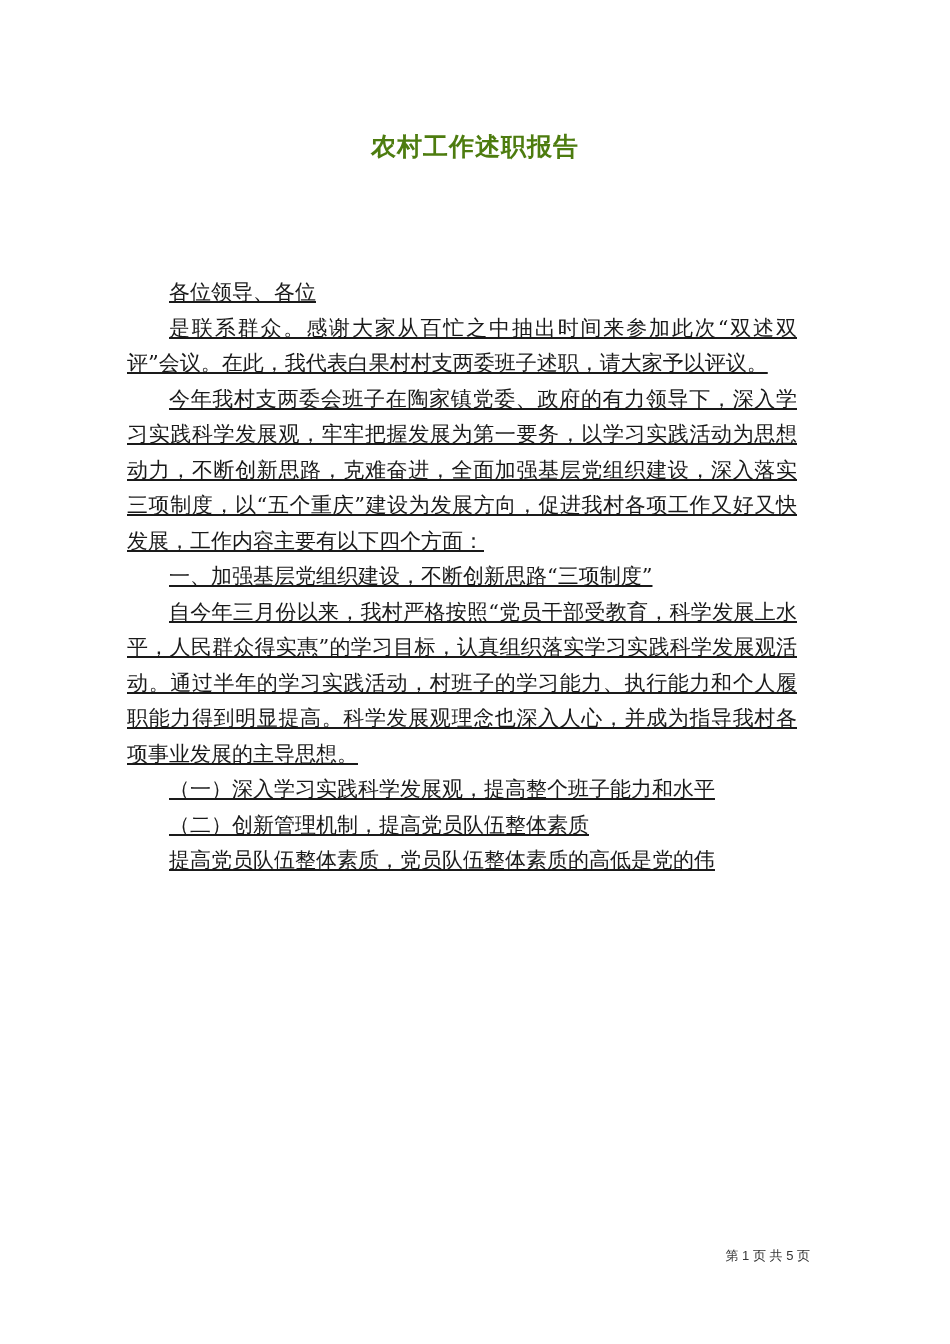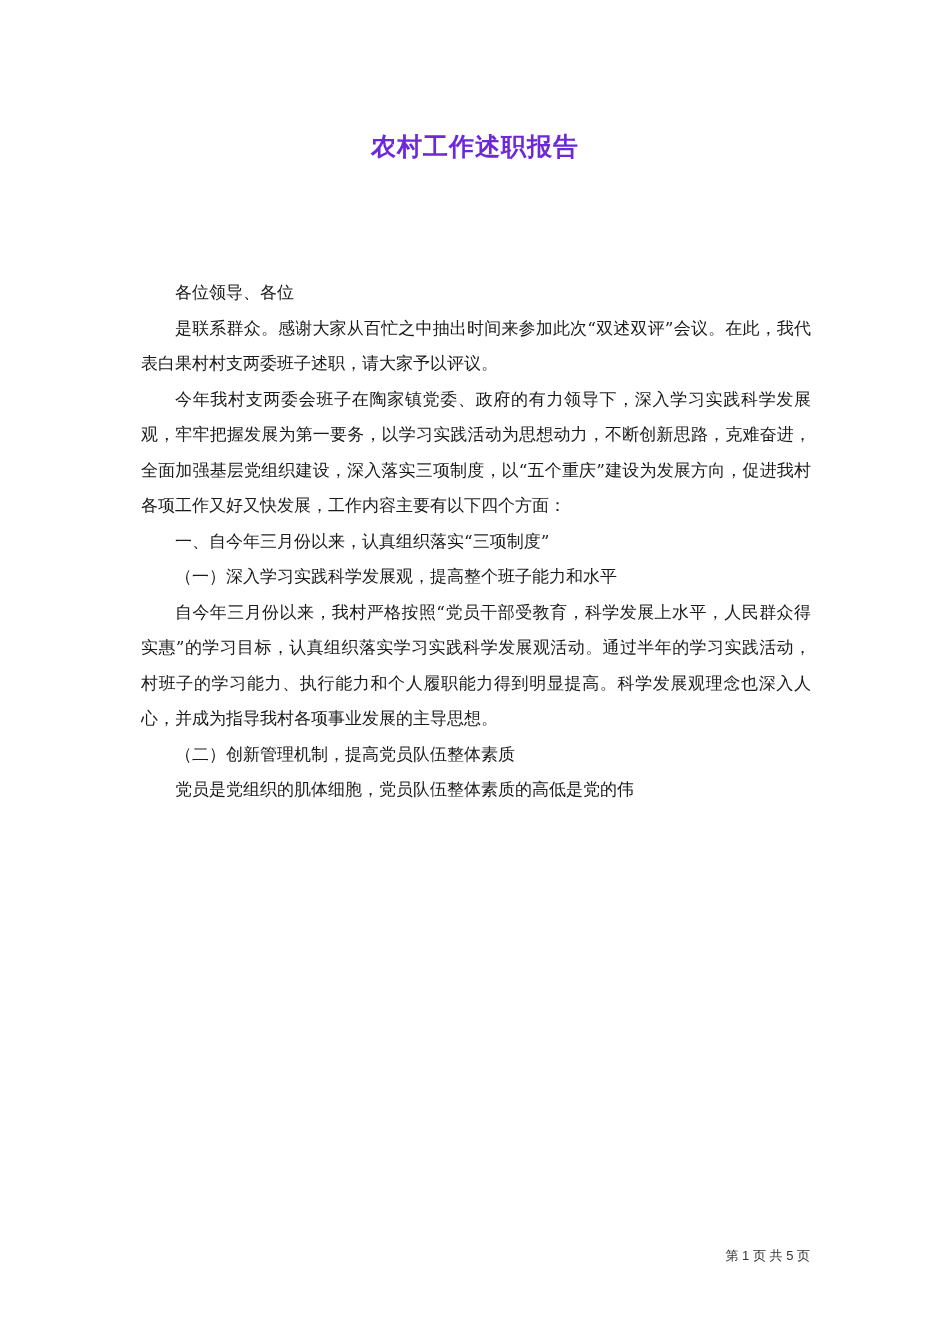--- a/index.html
+++ b/index.html
@@ -27,25 +27,26 @@
       top: 130px;
       text-align: center;
       color: #e00000;
       font-family: "DejaVu Sans", "Liberation Sans", sans-serif;
       font-weight: bold;
       font-size: 25px;
       letter-spacing: 1px;
     }
     .body-text {
       position: absolute;
-      left: 141px;
+      left: 127px;
       top: 275px;
       width: 670px;
-      font-size: 17px;
+      font-size: 21px;
       line-height: 35.5px;
+      text-decoration: underline;
     }
     .p {
       margin: 0;
       text-indent: 2em;
       text-align: justify;
       text-align-last: left;
     }
     .p.no-justify { text-align: left; }
     .footer {
       position: absolute;
@@ -53,27 +54,27 @@
       top: 1247px;
       font-family: Liberation Sans, sans-serif;
       font-size: 13px;
       color: #333;
     }
   </style>
 </head>
 <body>
 
 <div class="page">
-  <div class="title" style="color: #6d28d9;">农村工作述职报告</div>
+  <div class="title" style="color: #4d7c0f;">农村工作述职报告</div>
 
   <div class="body-text">
     <p class="p no-justify">各位领导、各位</p>
     <p class="p">是联系群众。感谢大家从百忙之中抽出时间来参加此次“双述双评”会议。在此，我代表白果村村支两委班子述职，请大家予以评议。</p>
     <p class="p">今年我村支两委会班子在陶家镇党委、政府的有力领导下，深入学习实践科学发展观，牢牢把握发展为第一要务，以学习实践活动为思想动力，不断创新思路，克难奋进，全面加强基层党组织建设，深入落实三项制度，以“五个重庆”建设为发展方向，促进我村各项工作又好又快发展，工作内容主要有以下四个方面：</p>
-    <p class="p no-justify">一、自今年三月份以来，认真组织落实“三项制度”</p>
+    <p class="p no-justify">一、加强基层党组织建设，不断创新思路“三项制度”</p>
+    <p class="p">自今年三月份以来，我村严格按照“党员干部受教育，科学发展上水平，人民群众得实惠”的学习目标，认真组织落实学习实践科学发展观活动。通过半年的学习实践活动，村班子的学习能力、执行能力和个人履职能力得到明显提高。科学发展观理念也深入人心，并成为指导我村各项事业发展的主导思想。</p>
     <p class="p no-justify">（一）深入学习实践科学发展观，提高整个班子能力和水平</p>
-    <p class="p">自今年三月份以来，我村严格按照“党员干部受教育，科学发展上水平，人民群众得实惠”的学习目标，认真组织落实学习实践科学发展观活动。通过半年的学习实践活动，村班子的学习能力、执行能力和个人履职能力得到明显提高。科学发展观理念也深入人心，并成为指导我村各项事业发展的主导思想。</p>
     <p class="p no-justify">（二）创新管理机制，提高党员队伍整体素质</p>
-    <p class="p no-justify">党员是党组织的肌体细胞，党员队伍整体素质的高低是党的伟</p>
+    <p class="p no-justify">提高党员队伍整体素质，党员队伍整体素质的高低是党的伟</p>
   </div>
 
   <div class="footer">第 1 页 共 5 页</div>
 </div>
 
 </body></html>

